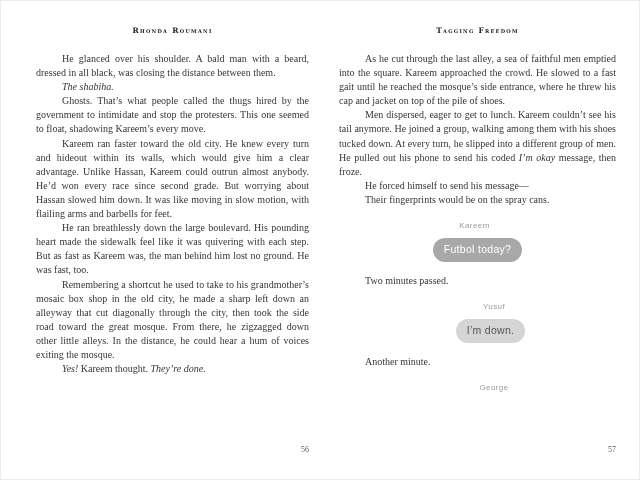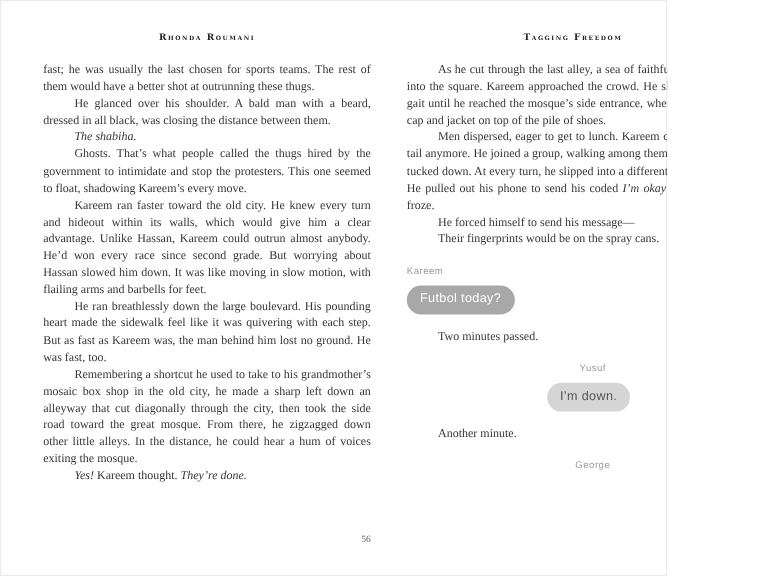--- a/index.html
+++ b/index.html
@@ -2,21 +2,21 @@
 <html style="--bubble-dark: #a8a8a8; --bubble-dark-text: #ffffff; --bubble-light: #d5d5d5; --bubble-light-text: #565656; --chat-label: #9b9b9b;"><head>
 <meta charset="utf-8">
 <style>
   html, body {
     margin: 0;
     padding: 0;
     background: #ffffff;
   }
   .spread {
     position: relative;
-    width: 556px;
+    width: 640px;
     height: 480px;
     background: #ffffff;
     box-shadow: inset 0 0 0 1px #ececec;
     overflow: hidden;
     font-family: "Liberation Serif", serif;
   }
   .page {
     position: absolute;
     top: 26px;
     height: 430px;
@@ -38,21 +38,21 @@
     font-size: 10px;
     line-height: 14.1px;
     text-align: justify;
     color: #363636;
   }
   .para { margin: 0; }
   .para.indent { text-indent: 26px; }
   .it { font-style: italic; }
 
   .chat { margin: 12px 0; }
-  .chat.right { text-align: left; }
+  .chat.right { text-align: center; }
   .chat.left  { text-align: center; margin-left: 26px; }
   .chat-label {
     font-family: "Liberation Sans", sans-serif;
     font-size: 8px;
     letter-spacing: 0.4px;
     color: var(--chat-label, #9b9b9b);
     margin-bottom: 5px;
   }
   .chat.right .chat-label { margin-right: 6px; }
   .chat.left  .chat-label { margin-left: 7px; }
@@ -83,21 +83,20 @@
   }
 </style>
 </head>
 <body>
 
 <div class="spread">
 
   <section class="page left">
     <div class="running-head">Rhonda Roumani</div>
     <div class="page-body">
-        <p class="para"><span>fast; he was usually the last chosen for sports teams. The rest of them would have a better shot at outrunning these thugs.</span></p>
         <p class="para indent"><span>He glanced over his shoulder. A bald man with a beard, dressed in all black, was closing the distance between them.</span></p>
         <p class="para indent"><span class="it">The shabiha.</span></p>
         <p class="para indent"><span>Ghosts. That’s what people called the thugs hired by the government to intimidate and stop the protesters. This one seemed to float, shadowing Kareem’s every move.</span></p>
         <p class="para indent"><span>Kareem ran faster toward the old city. He knew every turn and hideout within its walls, which would give him a clear advantage. Unlike Hassan, Kareem could outrun almost anybody. He’d won every race since second grade. But worrying about Hassan slowed him down. It was like moving in slow motion, with flailing arms and barbells for feet.</span></p>
         <p class="para indent"><span>He ran breathlessly down the large boulevard. His pounding heart made the sidewalk feel like it was quivering with each step. But as fast as Kareem was, the man behind him lost no ground. He was fast, too.</span></p>
         <p class="para indent"><span>Remembering a shortcut he used to take to his grandmother’s mosaic box shop in the old city, he made a sharp left down an alleyway that cut diagonally through the city, then took the side road toward the great mosque. From there, he zigzagged down other little alleys. In the distance, he could hear a hum of voices exiting the mosque.</span></p>
         <p class="para indent"><span class="it">Yes!</span><span> Kareem thought. </span><span class="it">They’re done.</span></p>
       </div>
     <div class="folio">56</div>
   </section>

